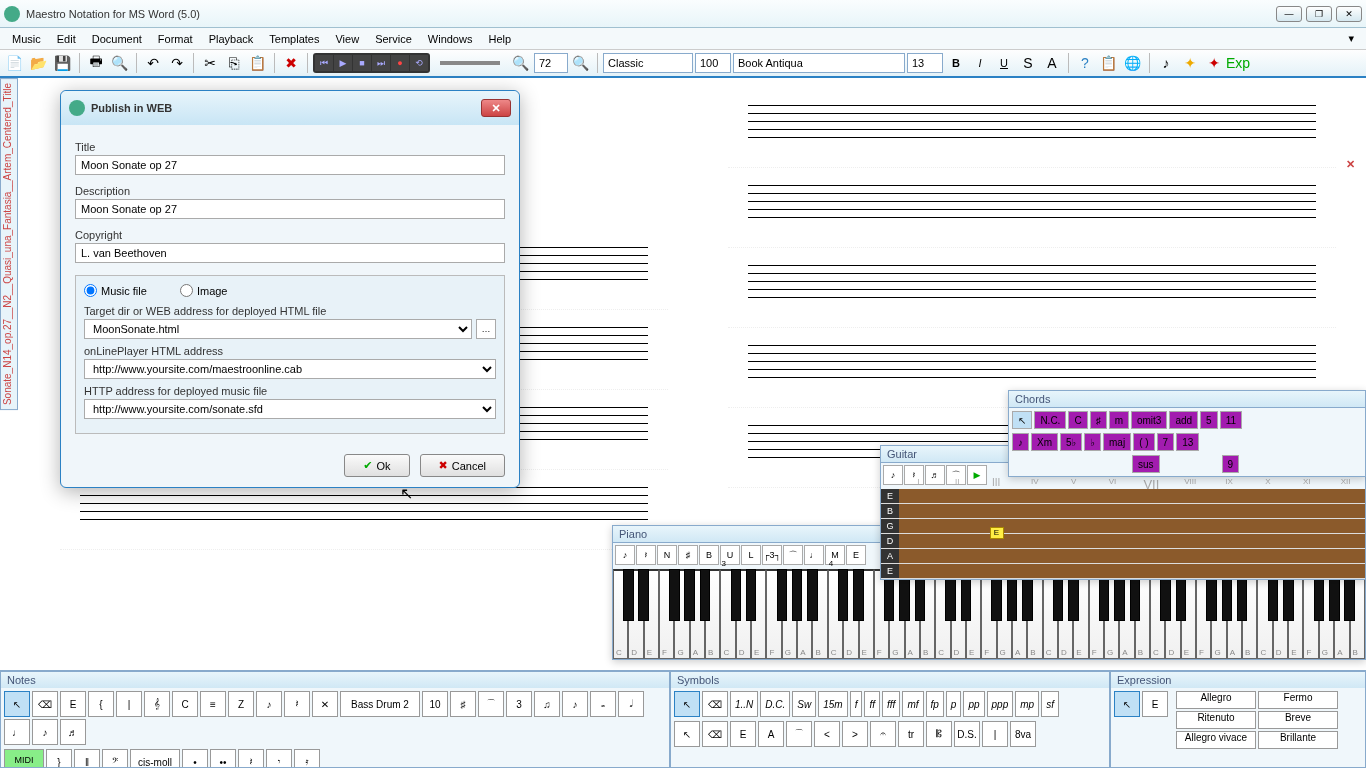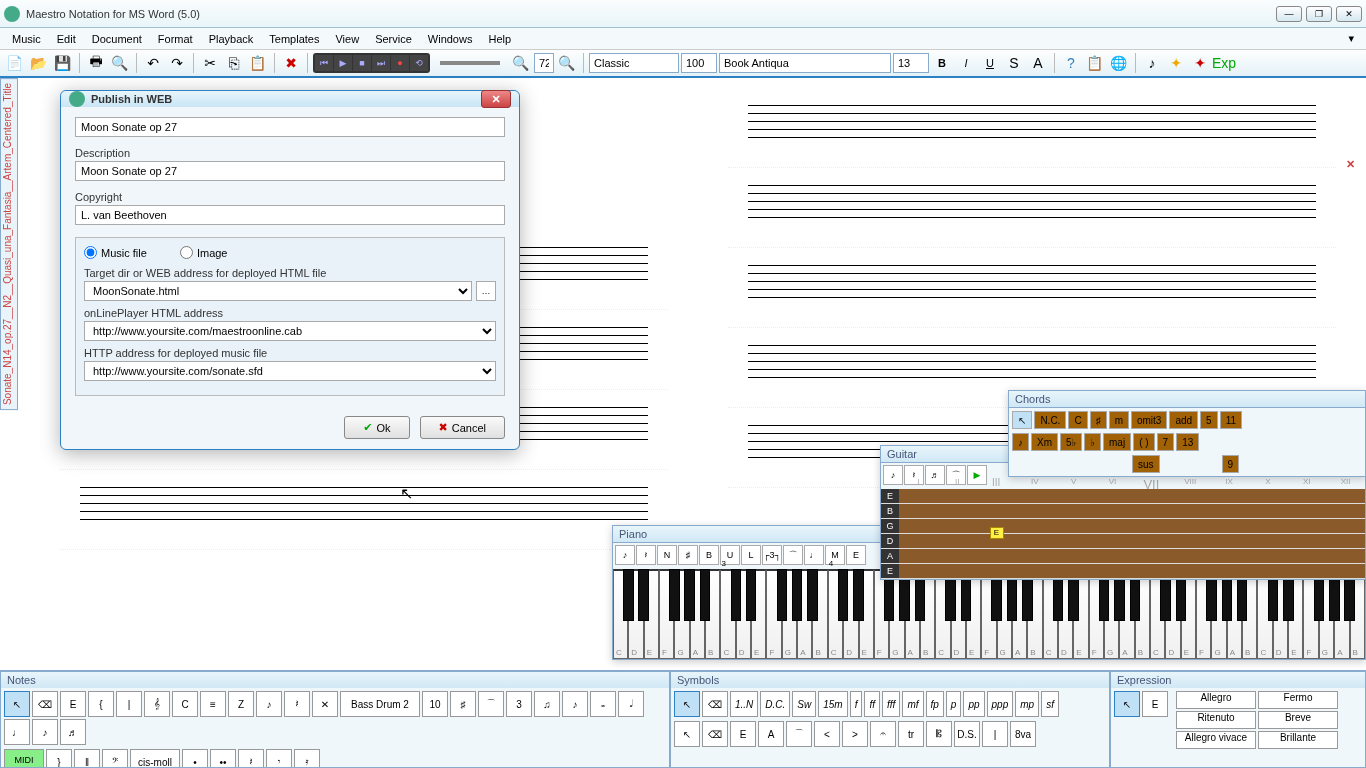--- a/index.html
+++ b/index.html
@@ -18,21 +18,21 @@
 .playback{background:#333;border-radius:3px;display:flex;gap:1px;padding:2px}
 .play-btn{width:18px;height:16px;background:#444;color:#aaf;display:flex;align-items:center;justify-content:center;font-size:9px;cursor:pointer}
 .doc-area{position:absolute;top:78px;left:0;right:0;bottom:98px;background:#fff;overflow:hidden}
 .vtab{position:absolute;left:0;top:0;width:18px;background:#e8f4fa;border:1px solid #8ac;writing-mode:vertical-rl;text-orientation:mixed;padding:4px 1px;font-size:10px;color:#c44;transform:rotate(180deg)}
 .score{position:absolute;left:30px;top:0;right:0;bottom:0;background:#fff}
 .staff{height:80px;border-bottom:1px dotted #eee;padding:10px 20px}
 .staff-lines{position:relative;height:40px}
 .staff-lines::before{content:'';position:absolute;left:0;right:0;top:0;height:40px;background:repeating-linear-gradient(to bottom,transparent 0,transparent 7px,#000 7px,#000 8px)}
 .composer{text-align:center;font-family:'Times New Roman',serif;font-size:14px;margin:10px 0}
 .dialog{position:absolute;left:60px;top:90px;width:460px;background:#f0f6fa;border:1px solid #2b81c4;border-radius:6px;box-shadow:0 4px 20px rgba(0,0,0,0.3);z-index:100}
-.dlg-title{height:16px;background:linear-gradient(#e8f5fb,#c8e5f5);border-radius:6px 6px 0 0;display:flex;align-items:center;padding:0 8px}
+.dlg-title{height:34px;background:linear-gradient(#e8f5fb,#c8e5f5);border-radius:6px 6px 0 0;display:flex;align-items:center;padding:0 8px}
 .dlg-icon{width:16px;height:16px;background:#4a8;border-radius:50%;margin-right:6px}
 .dlg-title-text{flex:1;font-weight:bold;color:#333}
 .dlg-close{width:30px;height:18px;background:linear-gradient(#e88,#c44);border:1px solid #933;border-radius:3px;color:#fff;display:flex;align-items:center;justify-content:center;cursor:pointer;font-weight:bold}
 .dlg-body{padding:10px 14px}
 .dlg-label{color:#333;margin:6px 0 2px}
 .dlg-input{width:100%;border:1px solid #aaa;padding:3px 5px;background:#fff;margin-bottom:4px}
 .dlg-panel{background:#e8f2f8;border:1px solid #bbb;padding:8px;margin-top:8px}
 .dlg-radio{display:inline-flex;align-items:center;margin-right:30px}
 .dlg-radio input{margin-right:4px}
 .dlg-combo{display:flex;gap:4px;margin-bottom:6px}
@@ -52,21 +52,21 @@
 .black-keys{position:absolute;top:0;left:0;right:0;height:58%;display:flex}
 .bkey{position:absolute;width:1.4%;height:100%;background:#111;border:1px solid #000}
 .guitar-panel{left:880px;top:445px;width:486px;z-index:50}
 .fretboard{height:90px;background:#8b5a2b;display:flex;flex-direction:column;margin-top:2px;position:relative}
 .string{flex:1;border-bottom:1px solid #ddd;display:flex;align-items:center}
 .string-label{width:18px;background:#333;color:#fff;font-size:9px;text-align:center;height:100%;display:flex;align-items:center;justify-content:center}
 .frets{flex:1;position:relative;display:flex}
 .fret{flex:1;border-right:2px solid #c0c0c0}
 .chords-panel{left:1008px;top:390px;width:358px;z-index:60}
 .chords-body{padding:3px;display:flex;gap:2px;flex-wrap:wrap}
-.chord-btn{border:1px solid #aaa;background:#a16207;padding:1px 5px;font-size:10px;cursor:pointer;height:18px;display:flex;align-items:center}
+.chord-btn{border:1px solid #aaa;background:#a21caf;padding:1px 5px;font-size:10px;cursor:pointer;height:18px;display:flex;align-items:center}
 .bottom-panels{position:absolute;left:0;right:0;bottom:0;height:98px;display:flex;border-top:1px solid #8ac}
 .bpanel{border:1px solid #8ac;background:#f0f7fb;display:flex;flex-direction:column}
 .bpanel-title{background:linear-gradient(#e8f5fb,#d0e8f5);padding:2px 6px;color:#457}
 .bpanel-body{flex:1;padding:3px;display:flex;gap:2px;flex-wrap:wrap;align-content:flex-start;overflow:hidden}
 .tool-btn{width:26px;height:26px;border:1px solid #999;background:#fff;display:flex;align-items:center;justify-content:center;font-size:10px;cursor:pointer}
 .tool-btn.active{background:#c0e0f5;border-color:#2b81c4}
 .midi-btn{width:40px;height:22px;border:1px solid #999;background:#8e8;font-size:9px;display:flex;align-items:center;justify-content:center}
 .expr-btn{width:80px;height:18px;border:1px solid #999;background:#fff;font-size:10px;text-align:center;cursor:pointer}
 .close-x{position:absolute;top:80px;right:8px;width:12px;height:12px;color:#c44;font-weight:bold;cursor:pointer;z-index:5}
 .cursor-ptr{position:absolute;left:400px;top:484px;z-index:200;font-size:16px;pointer-events:none}
@@ -120,21 +120,21 @@
   <div class="playback">
     <div class="play-btn">⏮</div>
     <div class="play-btn">▶</div>
     <div class="play-btn">■</div>
     <div class="play-btn">⏭</div>
     <div class="play-btn" style="color:#f44">●</div>
     <div class="play-btn">⟲</div>
   </div>
   <div style="width:60px;height:4px;background:#888;margin:0 8px"></div>
   <div class="tbar-btn">🔍</div>
-  <input class="tbar-input" style="width: 20px;" value="72">
+  <input class="tbar-input" style="width: 34px;" value="72">
   <div class="tbar-btn">🔍</div>
   <div class="sep"></div>
   <input class="tbar-input" style="width: 90px;" value="Classic">
   <input class="tbar-input" style="width: 36px;" value="100">
   <input class="tbar-input" style="width: 172px;" value="Book Antiqua">
   <input class="tbar-input" style="width: 36px;" value="13">
   <div class="tbar-btn">
       <b>B</b>
     </div>
   <div class="tbar-btn">
@@ -198,20 +198,21 @@
   </div>
 </div>
 
 <div class="dialog">
   <div class="dlg-title">
     <div class="dlg-icon"></div>
     <div class="dlg-title-text">Publish in WEB</div>
     <div class="dlg-close">✕</div>
   </div>
   <div class="dlg-body">
+    <div class="dlg-label">Title</div>
     <input class="dlg-input" value="Moon Sonate op 27" style="">
     <div class="dlg-label">Description</div>
     <input class="dlg-input" value="Moon Sonate op 27" style="">
     <div class="dlg-label">Copyright</div>
     <input class="dlg-input" value="L. van Beethoven" style="">
     <div class="dlg-panel">
       <label class="dlg-radio">
           <input type="radio" checked="" style="">
           <span>Music file</span>
         </label>

